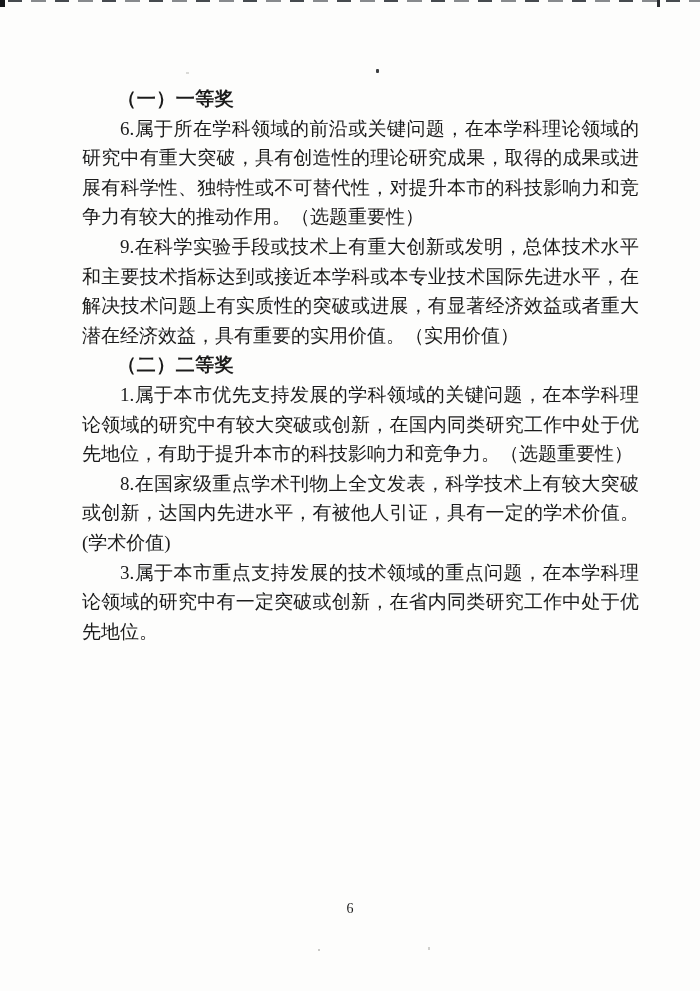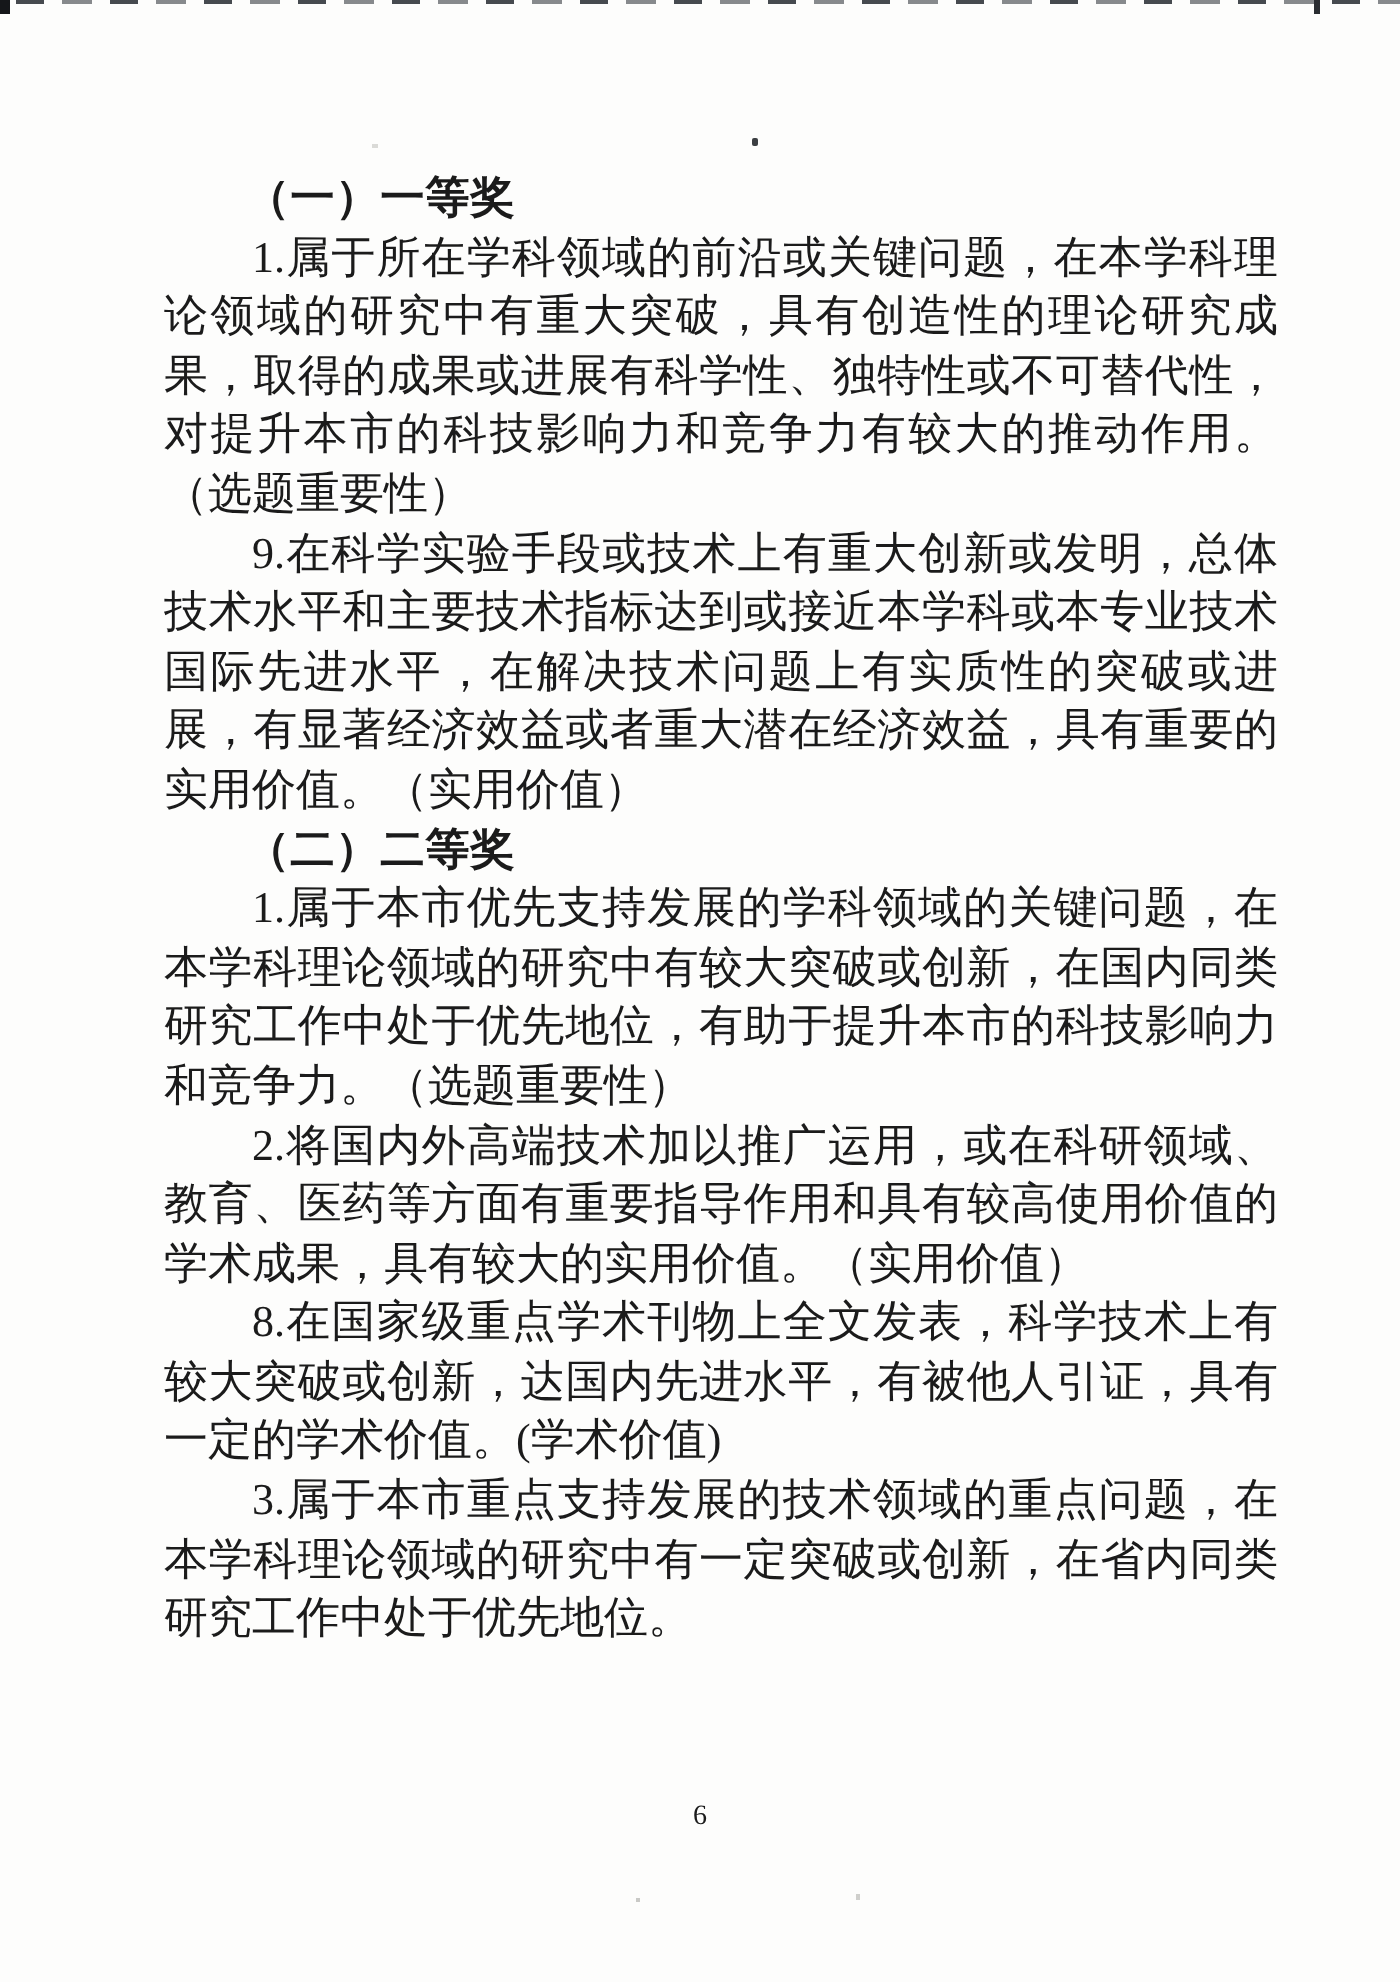--- a/index.html
+++ b/index.html
@@ -18,21 +18,21 @@
     position: absolute;
     inset: 0;
   }
   
   .textblock {
     position: absolute;
     left: 82px;
     top: 84px;
     width: 557px;
     color: var(--ink, #1b1b1b);
-    font-size: 22px;
+    font-size: 19px;
     line-height: 29.6px;
     text-align: justify;
     text-justify: inter-character;
     word-break: break-all;
   }
   .heading {
     font-weight: bold;
     text-indent: 1.85em;
     letter-spacing: 0.5px;
   }
@@ -78,26 +78,25 @@
   <div class="artifact corner-mark"></div>
   <div class="artifact edge-tick"></div>
   <div class="artifact speck-a"></div>
   <div class="artifact speck-b"></div>
   <div class="artifact speck-c"></div>
   <div class="artifact speck-d"></div>
 
   <div class="textblock">
 
     <div class="heading">（一）一等奖</div>
-    <p class="para">1.属于所在学科领域的前沿或关键问题，在本学科理论领域的研究中有重大突破，具有创造性的理论研究成果，取得的成果或进展有科学性、独特性或不可替代性，对提升本市的科技影响力和竞争力有较大的推动作用。（选题重要性）</p>
+    <p class="para">6.属于所在学科领域的前沿或关键问题，在本学科理论领域的研究中有重大突破，具有创造性的理论研究成果，取得的成果或进展有科学性、独特性或不可替代性，对提升本市的科技影响力和竞争力有较大的推动作用。（选题重要性）</p>
     <p class="para">9.在科学实验手段或技术上有重大创新或发明，总体技术水平和主要技术指标达到或接近本学科或本专业技术国际先进水平，在解决技术问题上有实质性的突破或进展，有显著经济效益或者重大潜在经济效益，具有重要的实用价值。（实用价值）</p>
 
     <div class="heading">（二）二等奖</div>
     <p class="para">1.属于本市优先支持发展的学科领域的关键问题，在本学科理论领域的研究中有较大突破或创新，在国内同类研究工作中处于优先地位，有助于提升本市的科技影响力和竞争力。（选题重要性）</p>
-    <p class="para">2.将国内外高端技术加以推广运用，或在科研领域、教育、医药等方面有重要指导作用和具有较高使用价值的学术成果，具有较大的实用价值。（实用价值）</p>
     <p class="para">8.在国家级重点学术刊物上全文发表，科学技术上有较大突破或创新，达国内先进水平，有被他人引证，具有一定的学术价值。(学术价值)</p>
 
     <p class="para">3.属于本市重点支持发展的技术领域的重点问题，在本学科理论领域的研究中有一定突破或创新，在省内同类研究工作中处于优先地位。</p>
 
   </div>
 
   <div class="page-number">6</div>
 
 </div>
 

